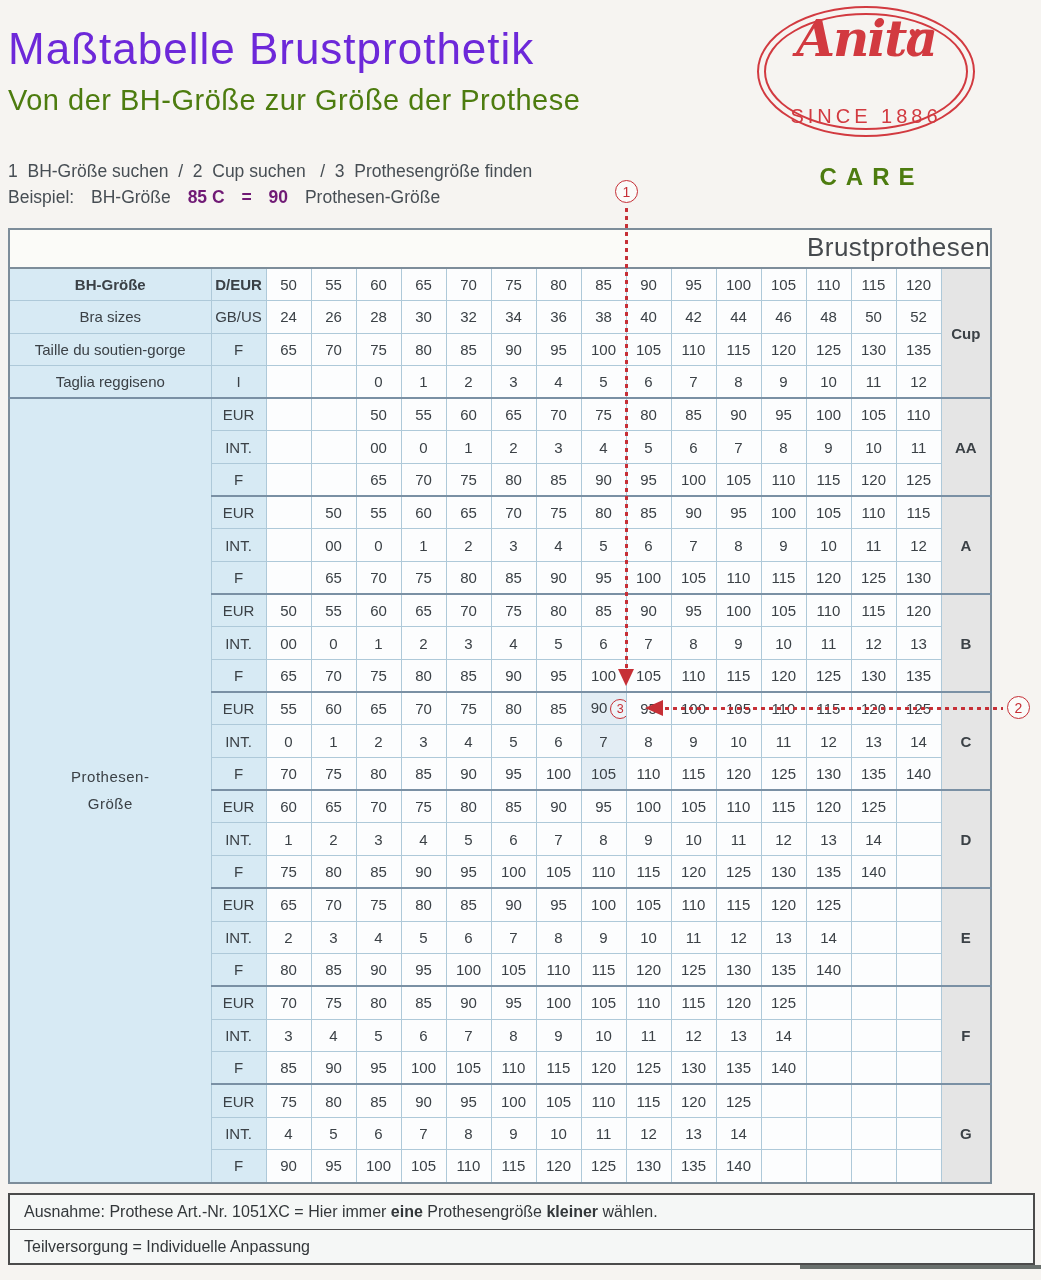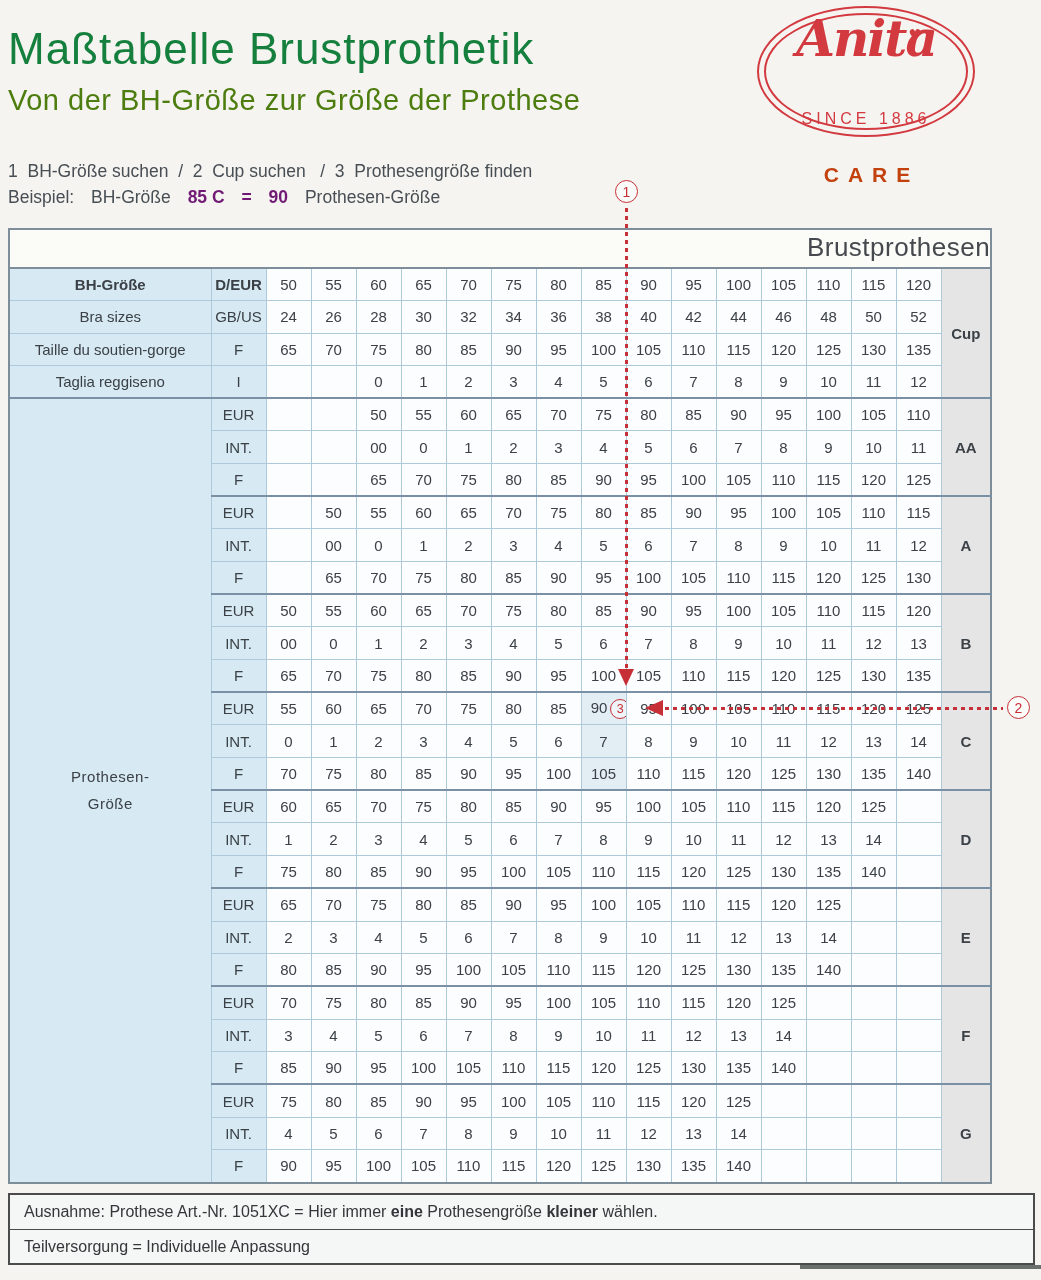--- a/index.html
+++ b/index.html
@@ -6,21 +6,21 @@
   html,body { background:#e9e7e3; }
   body { font-family:"Liberation Sans", sans-serif; }
   .page {
     position:relative; width:1041px; height:1280px;
     background:#f6f4f1; overflow:hidden; margin:0 auto;
   }
 
   
   .main-title {
     position:absolute; left:8px; top:24px;
-    font-size:44px; font-weight:normal; letter-spacing:1px; color:#15803d;
+    font-size:44px; font-weight:normal; letter-spacing:1px; color:#6d28d9;
   }
   .sub-title {
     position:absolute; left:8px; top:84px;
     font-size:29px; font-weight:normal; color:#4d7c0f; letter-spacing:0.5px;
   }
   .steps-line {
     position:absolute; left:8px; top:161px;
     font-size:17.5px; color:#474e54; white-space:pre;
   }
   .example-line {
@@ -38,24 +38,24 @@
   }
   .logo-oval-inner {
     width:204px; height:117px; border:2px solid #d23a40; border-radius:50%;
     display:flex; flex-direction:column; align-items:center; justify-content:space-between;
   }
   .logo-script {
     font-family:"DejaVu Serif", serif; font-style:italic; font-weight:bold;
     font-size:50px; line-height:48px; color:#d23a40; letter-spacing:-2px; position:relative;
   }
   .logo-heart { position:absolute; top:-4px; left:112px; font-size:15px; font-style:normal; color:#d23a40; }
-  .logo-since { font-size:16px; letter-spacing:4px; color:#d23a40; margin-top:2px; }
+  .logo-since { font-size:20px; letter-spacing:4px; color:#d23a40; margin-top:2px; }
   .logo-care {
-    text-align:center; margin-top:26px; font-size:21px; letter-spacing:9px;
-    color:#c2410c; font-weight:bold; padding-left:9px;
+    text-align:center; margin-top:26px; font-size:24px; letter-spacing:9px;
+    color:#4d7c0f; font-weight:bold; padding-left:9px;
   }
 
   
   .grid-wrap { position:absolute; left:8px; top:228px; }
   table.size-grid {
     border-collapse:collapse; table-layout:fixed; width:982px;
     border:2px solid #7d8d9a; background:#fcfdfe;
   }
   table.size-grid td {
     border:1px solid #aec9d9; text-align:center; vertical-align:middle;

